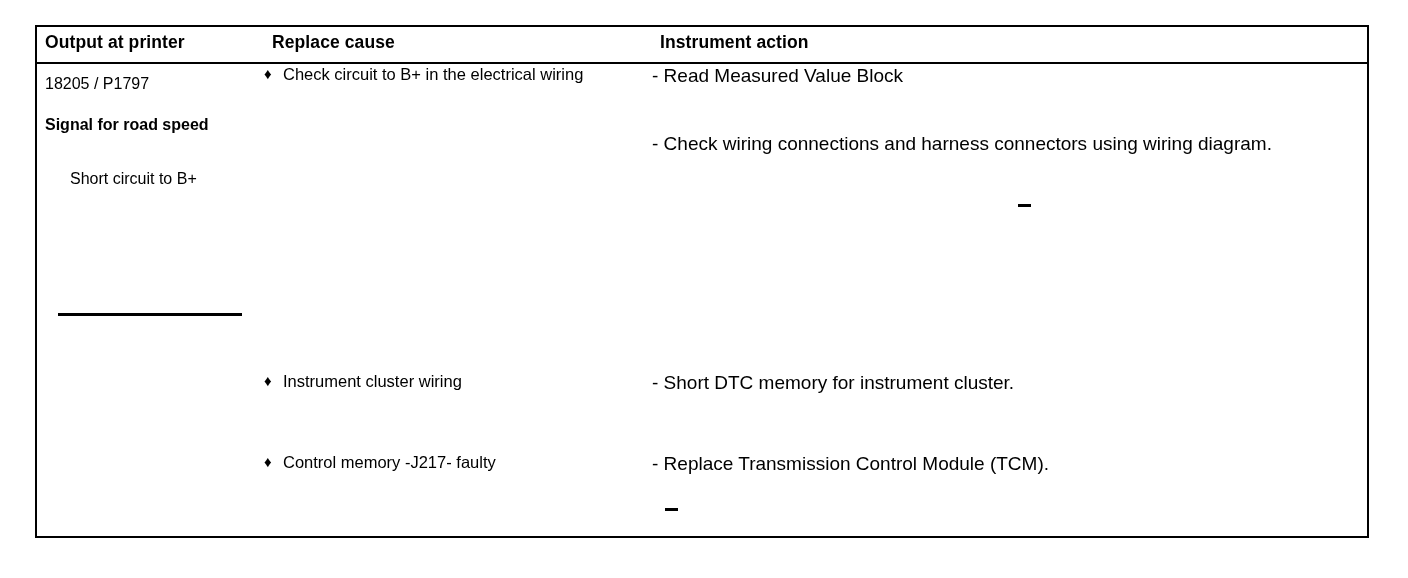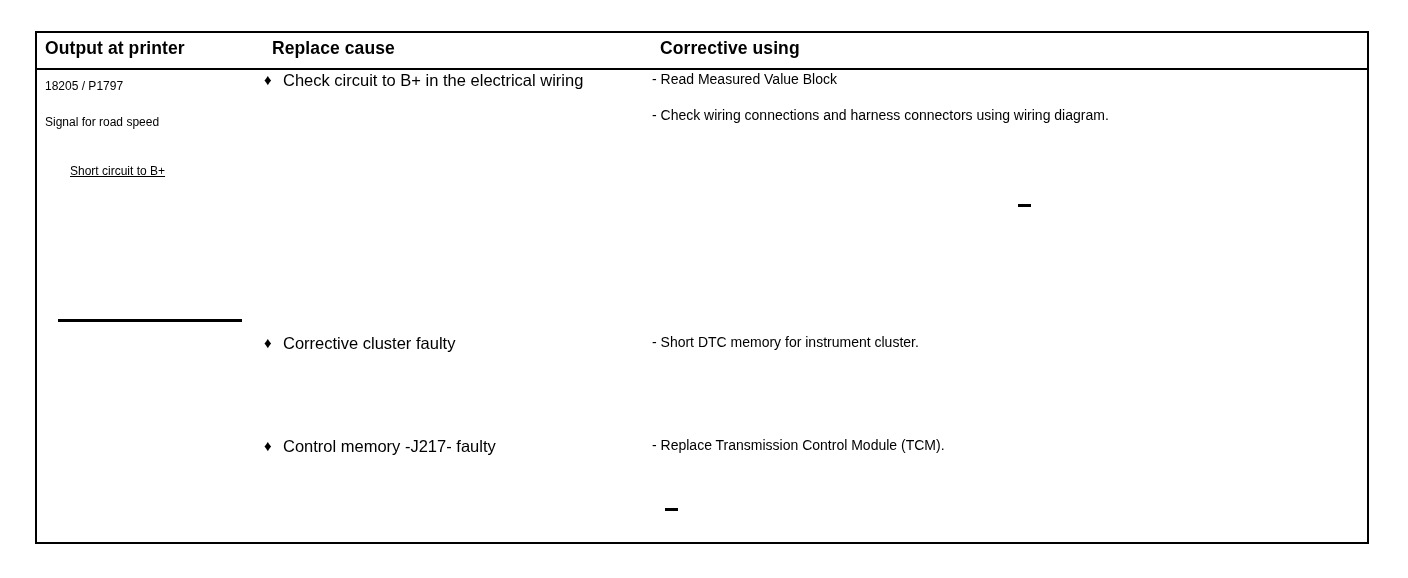--- a/index.html
+++ b/index.html
@@ -20,21 +20,21 @@
     width: 1408px;
     height: 578px;
     overflow: hidden;
     background: #ffffff;
   }
 
   
   .dtc-table {
     position: absolute;
     left: 35px;
-    top: 31px;
+    top: 25px;
     width: 1332px;           
     height: 513px;           
     border-collapse: collapse;
     table-layout: fixed;
     border: 2px solid #000;
   }
 
   .dtc-table col.c1 { width: 228px; }
   .dtc-table col.c2 { width: 388px; }
   .dtc-table col.c3 { width: 716px; }
@@ -64,28 +64,28 @@
   }
   .hdr-cell-inner {
     padding: 7px 0 0 8px;
     line-height: 1;
     white-space: nowrap;
   }
   .cell-pad-c2  { padding: 0 12px 0 10px; }
   .cell-pad-c3  { padding: 0 12px 0 10px; }
 
   .c1-body {
-    font-size: 12px;
+    font-size: 16px;
     line-height: 1.32;
     position: relative;
     height: 100%;
   }
   .c1-code    { margin: 9px 0 0 8px; }
-  .c1-title   { margin: 20px 0 0 8px; max-width: 170px; }
-  .c1-sub     { margin: 33px 0 16px 33px; max-width: 160px; text-decoration: underline; }
+  .c1-title   { margin: 20px 0 0 8px; max-width: 170px; font-weight: bold; }
+  .c1-sub     { margin: 33px 0 16px 33px; max-width: 160px; }
 
   
   .c1-rule {
     position: absolute;
     left: 21px;
     top: 240px;
     width: 184px;
     height: 0;
     border-top: 3px solid #000;
   }
@@ -99,28 +99,28 @@
   }
   .bullet-mark {
     flex: 0 0 auto;
     width: 19px;
     font-size: 15px;
     line-height: 1.3;
   }
   .bullet-text { flex: 1 1 auto; }
 
   .act-line {
-    font-size: 14px;
+    font-size: 19px;
     line-height: 1.3;
   }
 
   
   .r1-c2 { padding-top: 134px; }
   .r1-c3 { padding-top: 132px; position: relative; }
-  .r1-c3 .act-line-2 { margin-top: 18px; }
+  .r1-c3 .act-line-2 { margin-top: 43px; }
 
   
   .artifact {
     position: absolute;
     background: #000;
   }
   .artifact-a { left: 1018px; top: 204px; width: 13px; height: 3px; }
   .artifact-b { left: 665px;  top: 508px; width: 13px; height: 3px; }
 
   
@@ -141,21 +141,21 @@
 
     <thead>
       <tr class="hdr-row">
         <th>
           <div class="hdr-cell-inner">Output at printer</div>
         </th>
         <th class="col-sep-left">
           <div class="hdr-cell-inner">Replace cause</div>
         </th>
         <th class="col-sep-left">
-          <div class="hdr-cell-inner">Corrective using</div>
+          <div class="hdr-cell-inner">Instrument action</div>
         </th>
       </tr>
     </thead>
 
     <tbody>
 
       <tr>
 
         <td rowspan="3">
           <div class="c1-body">
@@ -176,21 +176,21 @@
         <td class="col-sep-left cell-pad-c3 r1-c3">
           <div class="act-line">- Read Measured Value Block</div>
           <div class="act-line act-line-2">- Check wiring connections and harness connectors using wiring diagram.</div>
         </td>
       </tr>
 
       <tr>
         <td class="col-sep-left row-sep-top cell-pad-c2 r2-c2">
           <div class="bullet-line">
             <span class="bullet-mark">♦</span>
-            <span class="bullet-text">Corrective cluster faulty</span>
+            <span class="bullet-text">Instrument cluster wiring</span>
           </div>
         </td>
         <td class="col-sep-left row-sep-top cell-pad-c3 r2-c3">
           <div class="act-line">- Short DTC memory for instrument cluster.</div>
         </td>
       </tr>
 
       <tr>
         <td class="col-sep-left row-sep-top cell-pad-c2 r3-c2">
           <div class="bullet-line">

